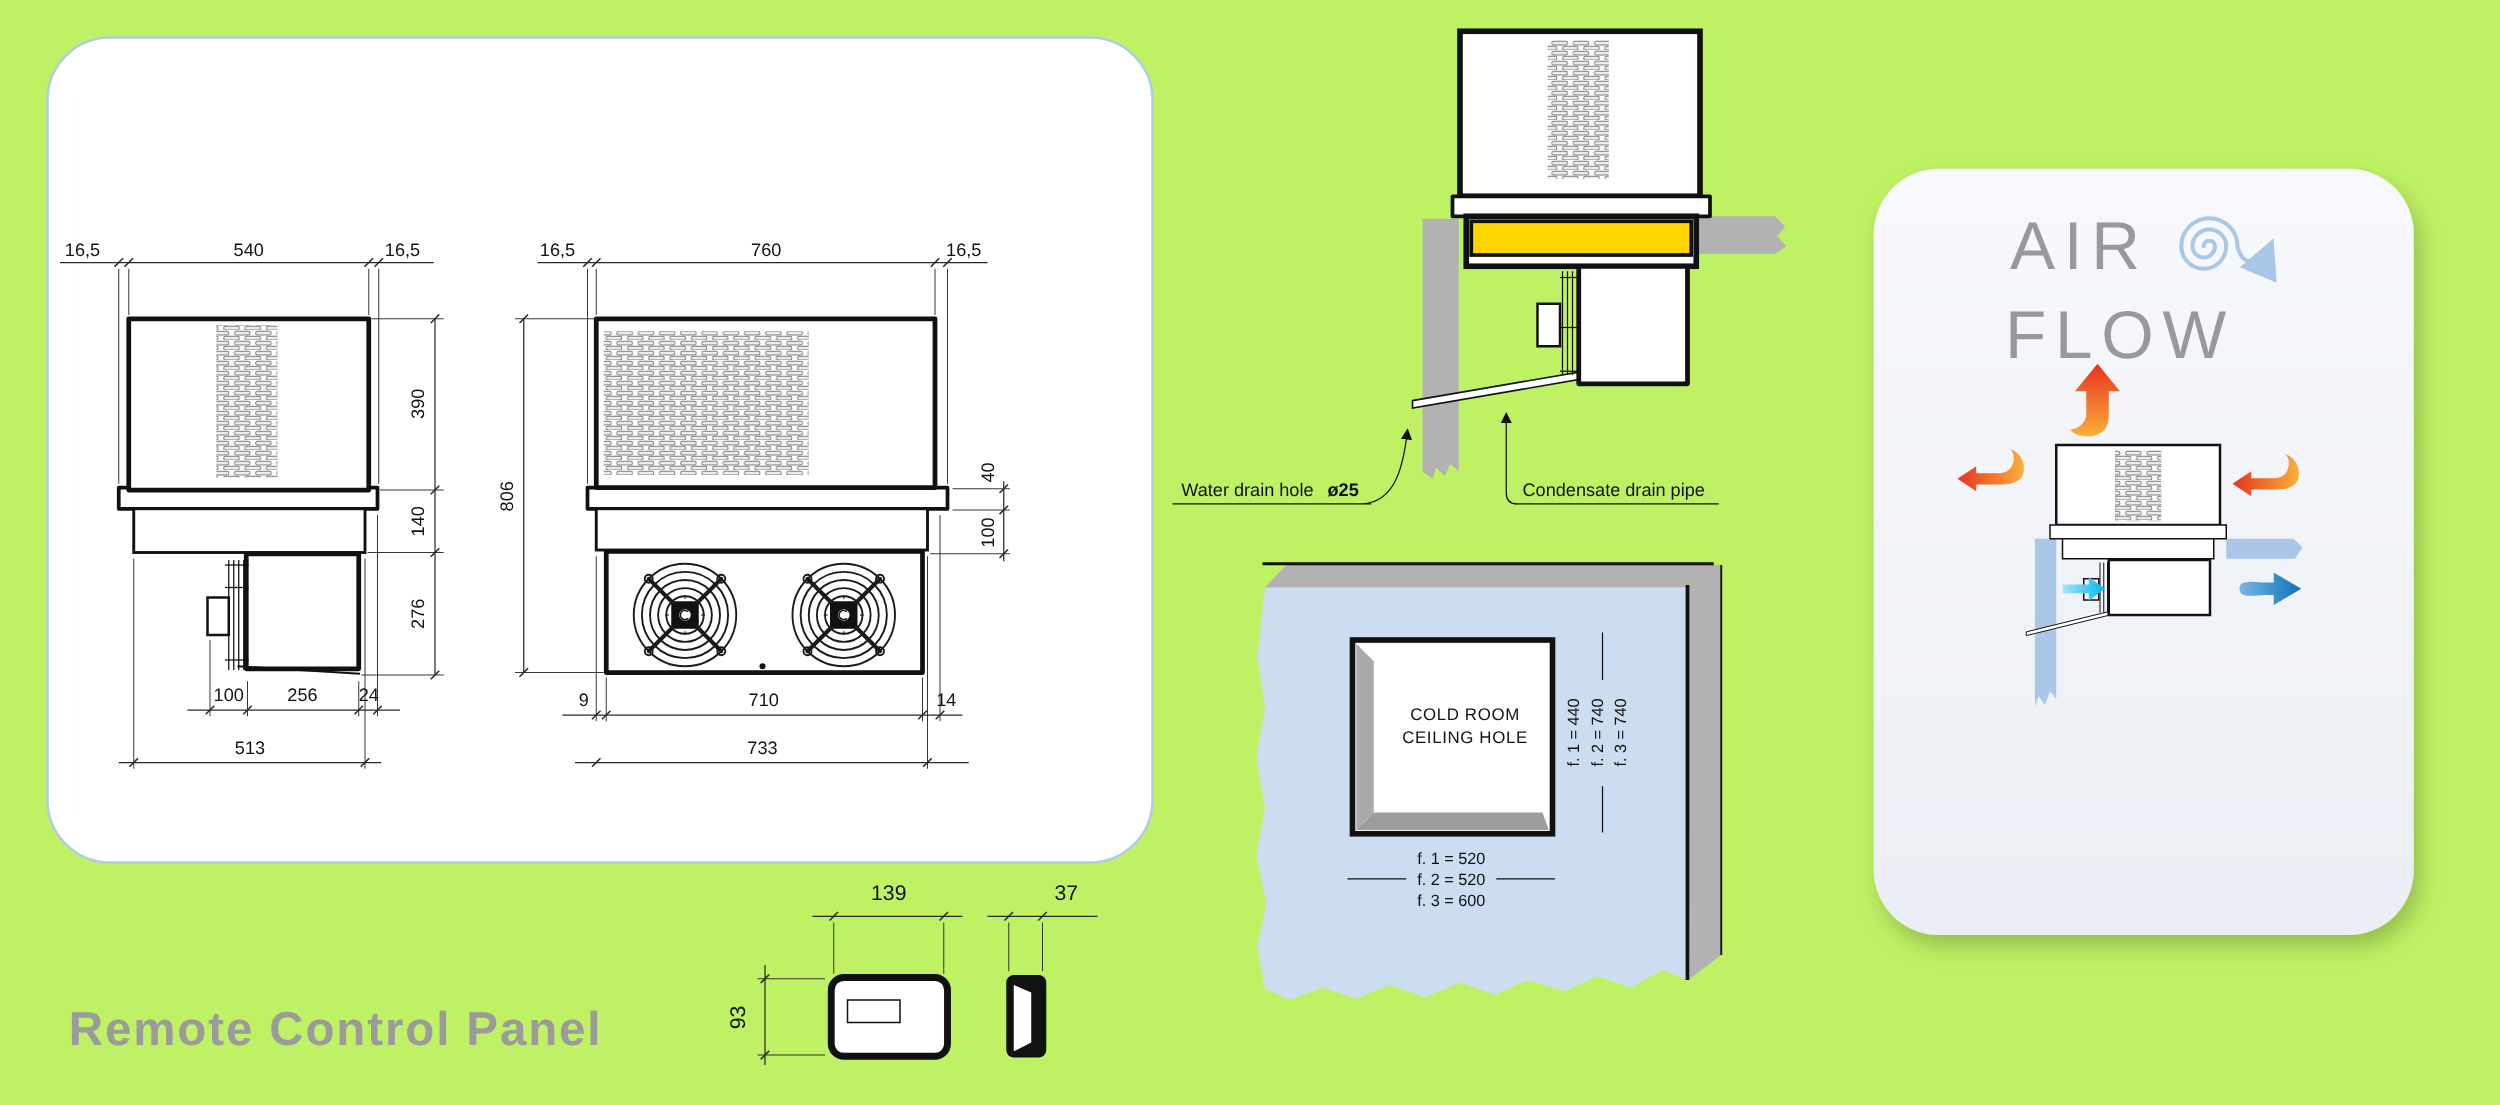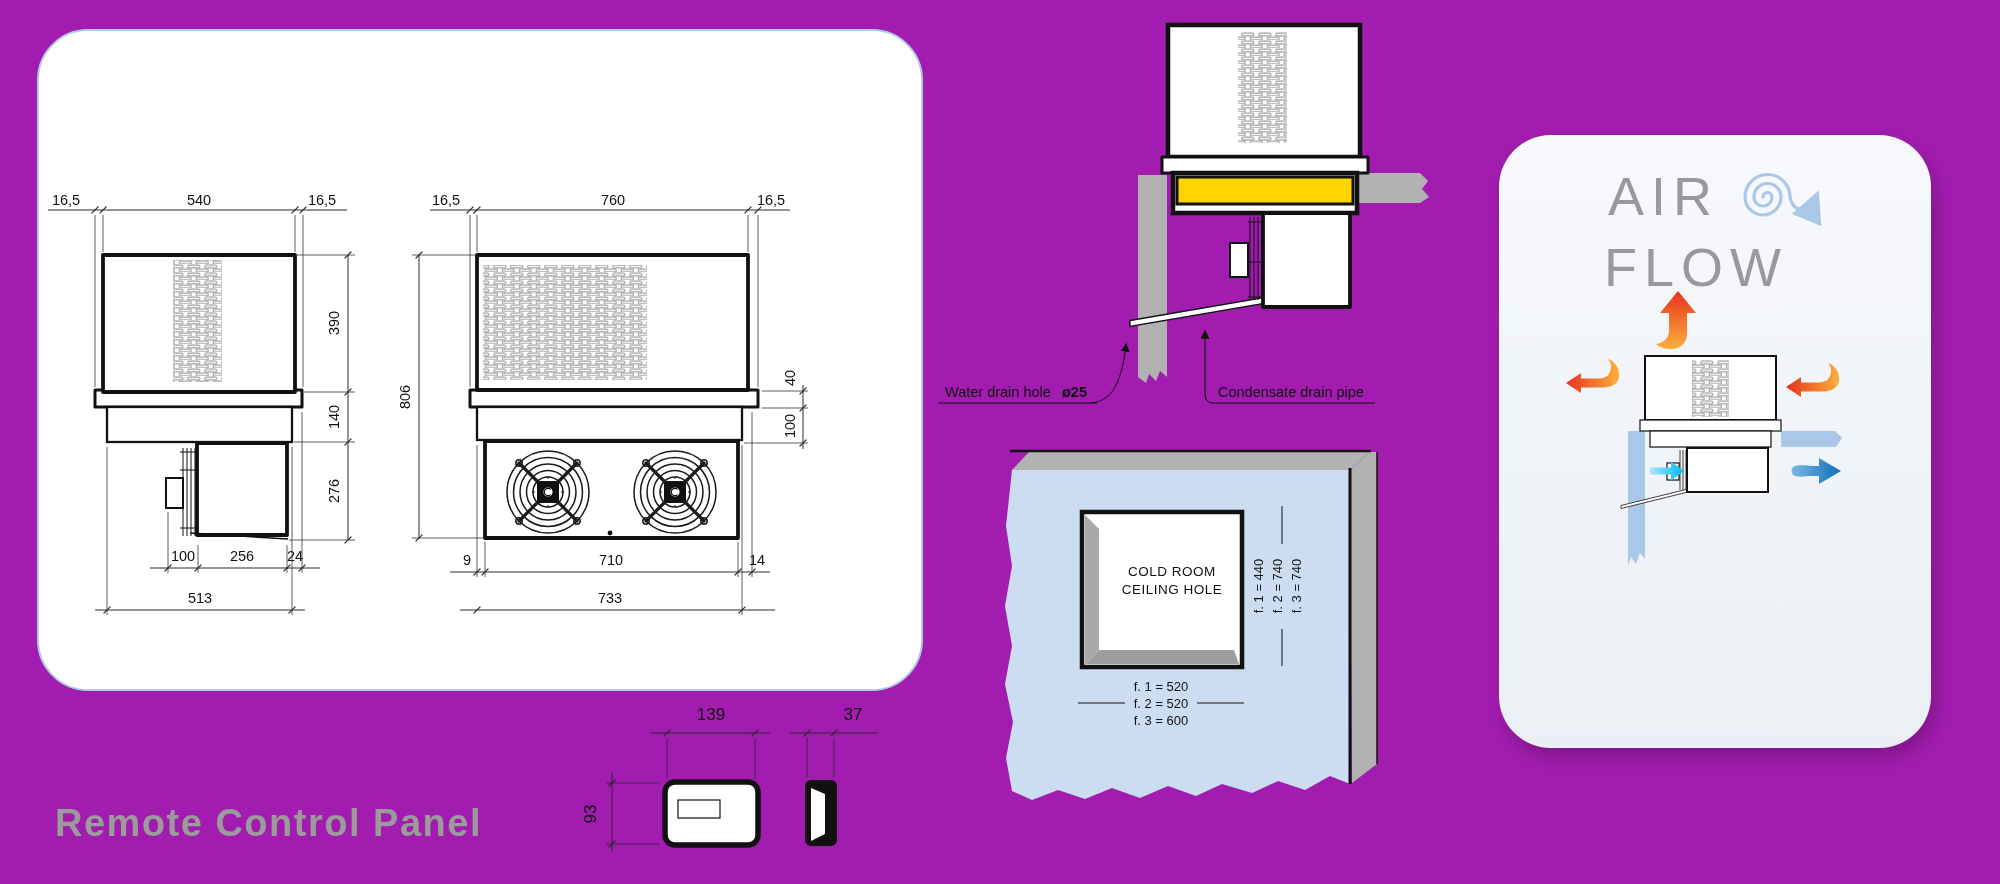--- a/index.html
+++ b/index.html
@@ -1,16 +1,16 @@
 <!DOCTYPE html>
 <html><head>
 <meta charset="utf-8">
 <style>
   html,body{margin:0;padding:0;background:#fff;}
-  .stage{position:relative;width:2000px;height:884px;background:#a21caf;overflow:hidden;font-family:"Liberation Sans",sans-serif;}
+  .stage{position:relative;width:2000px;height:884px;background:#bef264;overflow:hidden;font-family:"Liberation Sans",sans-serif;}
   svg{position:absolute;left:0;top:0;}
   text{font-family:"Liberation Sans",sans-serif;}
   .t4{stroke:#111;stroke-width:3.8;fill:#fff;stroke-linejoin:round;}
   .t3{stroke:#111;stroke-width:3;fill:#fff;stroke-linejoin:round;}
   .t25{stroke:#111;stroke-width:2.3;fill:#fff;}
   .t2{stroke:#111;stroke-width:2;fill:#fff;}
   .t12{stroke:#111;stroke-width:1.2;fill:#fff;}
   .ln{stroke:#111;stroke-width:1;fill:none;}
   .ln15{stroke:#111;stroke-width:1.5;fill:none;}
   .dim{stroke:#2a2a2a;stroke-width:1;fill:none;}

